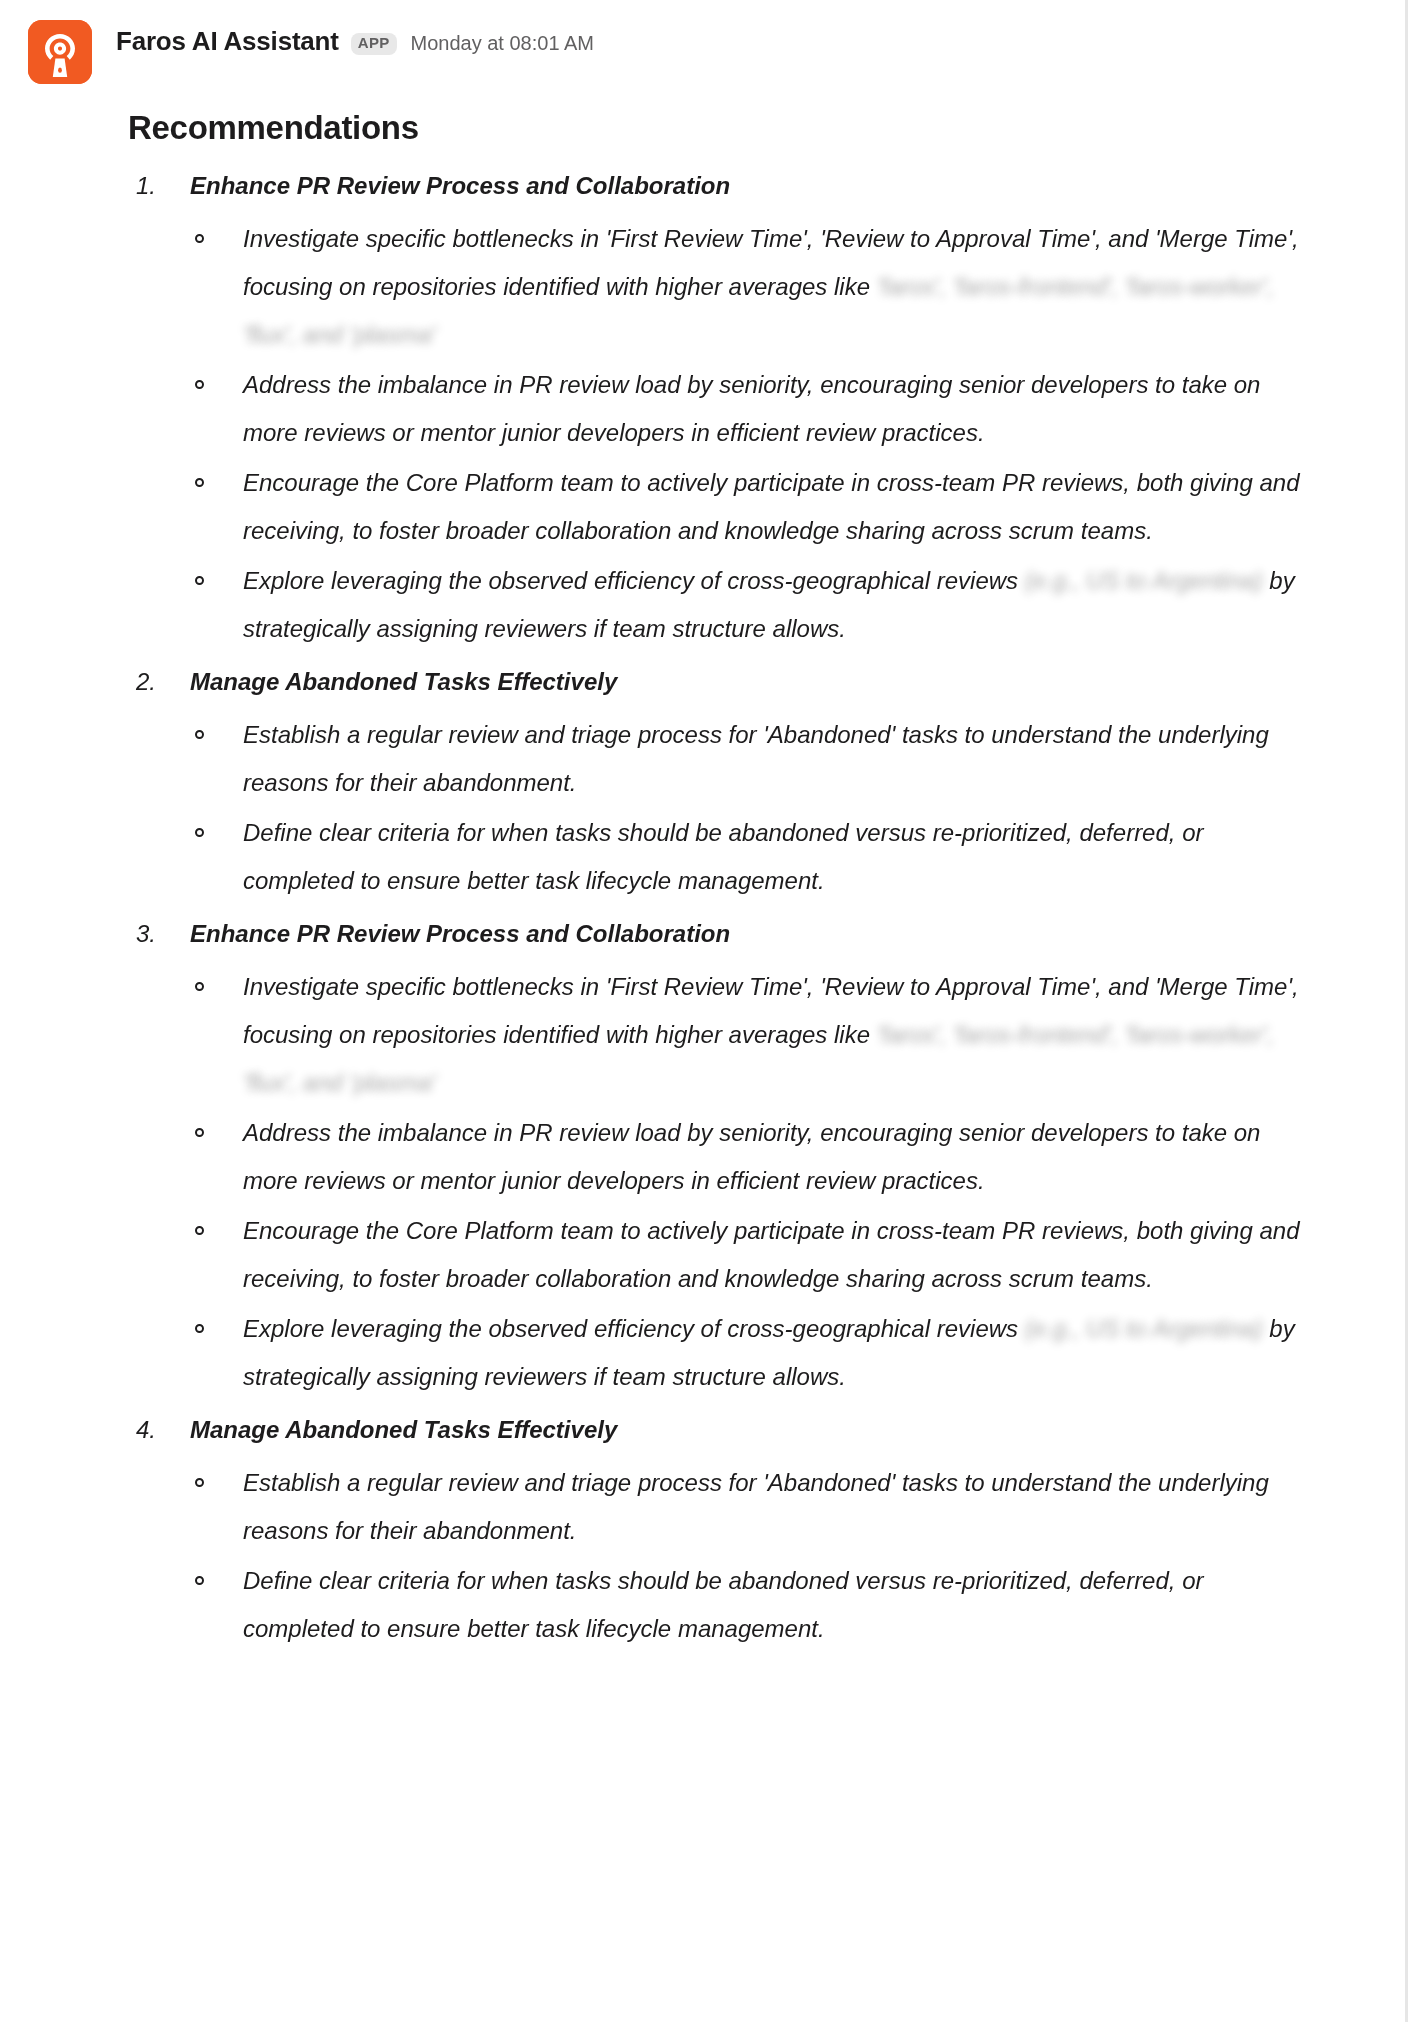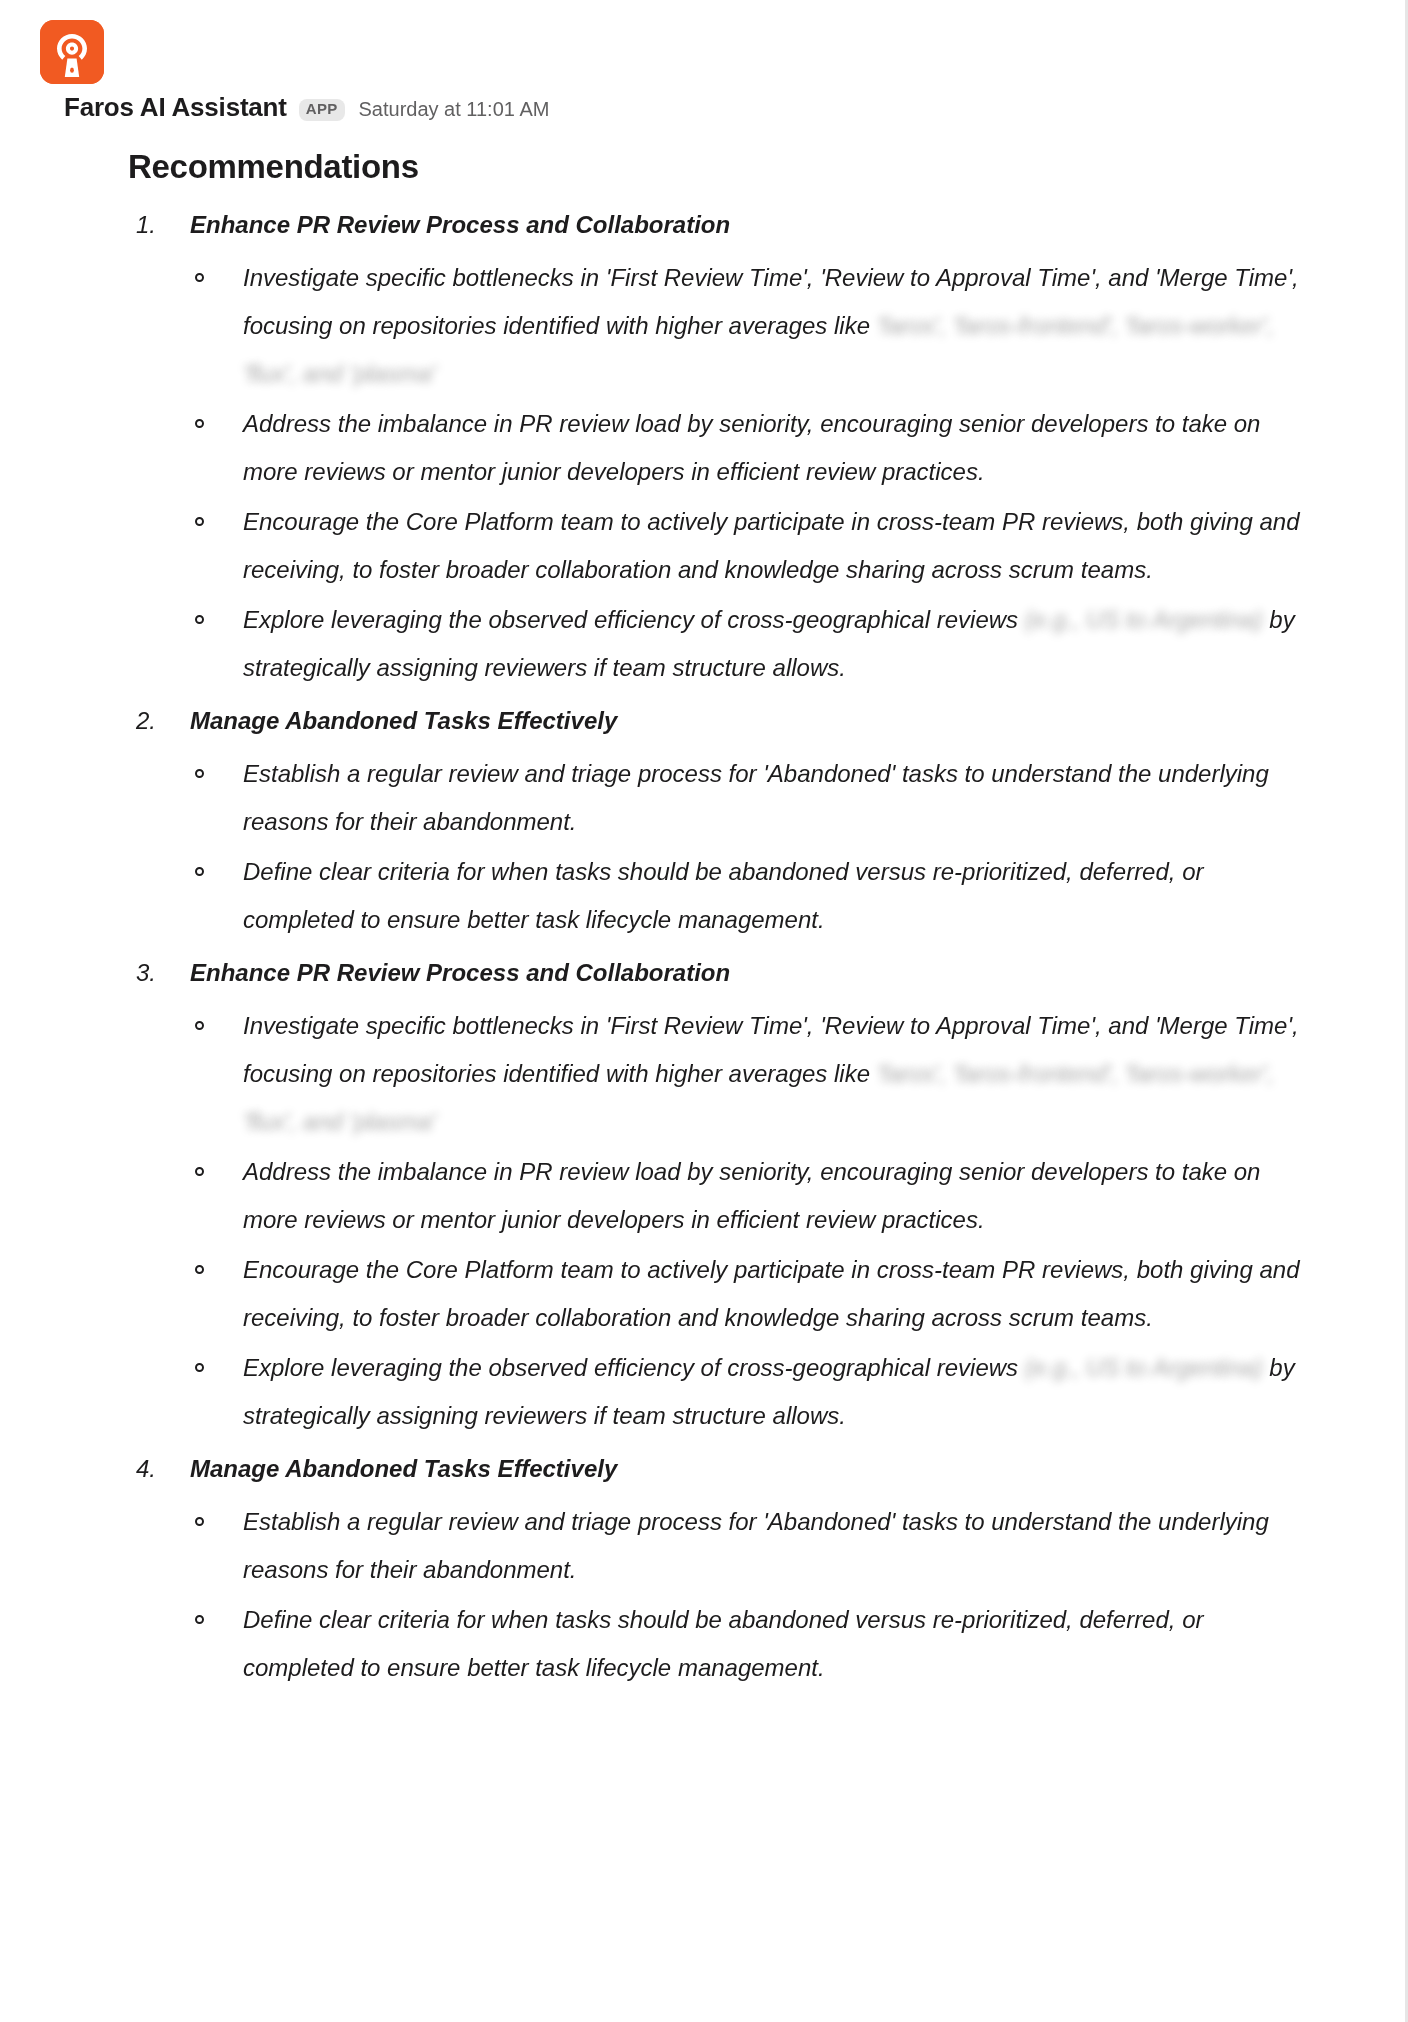--- a/index.html
+++ b/index.html
@@ -22,22 +22,21 @@
     background: #ffffff;
     border-right: 3px solid #e6e6e6;
     box-sizing: border-box;
     padding: 18px 0 0 0;
   }
 
   
   .msg-header {
     display: flex;
     align-items: flex-start;
-    padding-left: 40px;
-    flex-direction: column;
+    padding-left: 28px;
   }
 
   .avatar {
     width: 64px;
     height: 64px;
     border-radius: 14px;
     background: #F15A22;
     flex: 0 0 64px;
     position: relative;
     overflow: hidden;
@@ -170,21 +169,21 @@
           <path d="M32 14c-8.3 0-15 6.5-15 14.6 0 4.4 2 8.4 5.2 11.1l3.1-3.6c-2.3-1.9-3.7-4.6-3.7-7.5 0-5.6 4.7-10.1 10.4-10.1s10.4 4.5 10.4 10.1c0 2.9-1.4 5.6-3.7 7.5l3.1 3.6C45 37 47 33 47 28.6 47 20.5 40.3 14 32 14z" fill="#ffffff"></path>
           <path d="M32 22.5c-3.4 0-6.1 2.7-6.1 6.1 0 3.4 2.7 6.1 6.1 6.1s6.1-2.7 6.1-6.1c0-3.4-2.7-6.1-6.1-6.1zm0 4a2.1 2.1 0 110 4.2 2.1 2.1 0 010-4.2z" fill="#ffffff"></path>
           <path d="M27.4 38.4h9.2l2.6 18.6H24.8z" fill="#ffffff"></path>
           <ellipse cx="32" cy="50.2" rx="1.9" ry="2.6" fill="#F15A22"></ellipse>
         </svg>
       </span>
     </div>
     <div class="header-text">
       <span class="sender-name">Faros AI Assistant</span>
       <span class="app-badge">APP</span>
-      <span class="timestamp">Saturday at 11:01 AM</span>
+      <span class="timestamp">Monday at 08:01 AM</span>
     </div>
   </div>
 
   <div class="msg-body">
     <h2 class="section-title">Recommendations</h2>
 
     <ol class="rec-list" id="rec-list">
         <li class="rec-item">
           <div class="rec-heading">Enhance PR Review Process and Collaboration</div>
           <ul class="sub-list">

